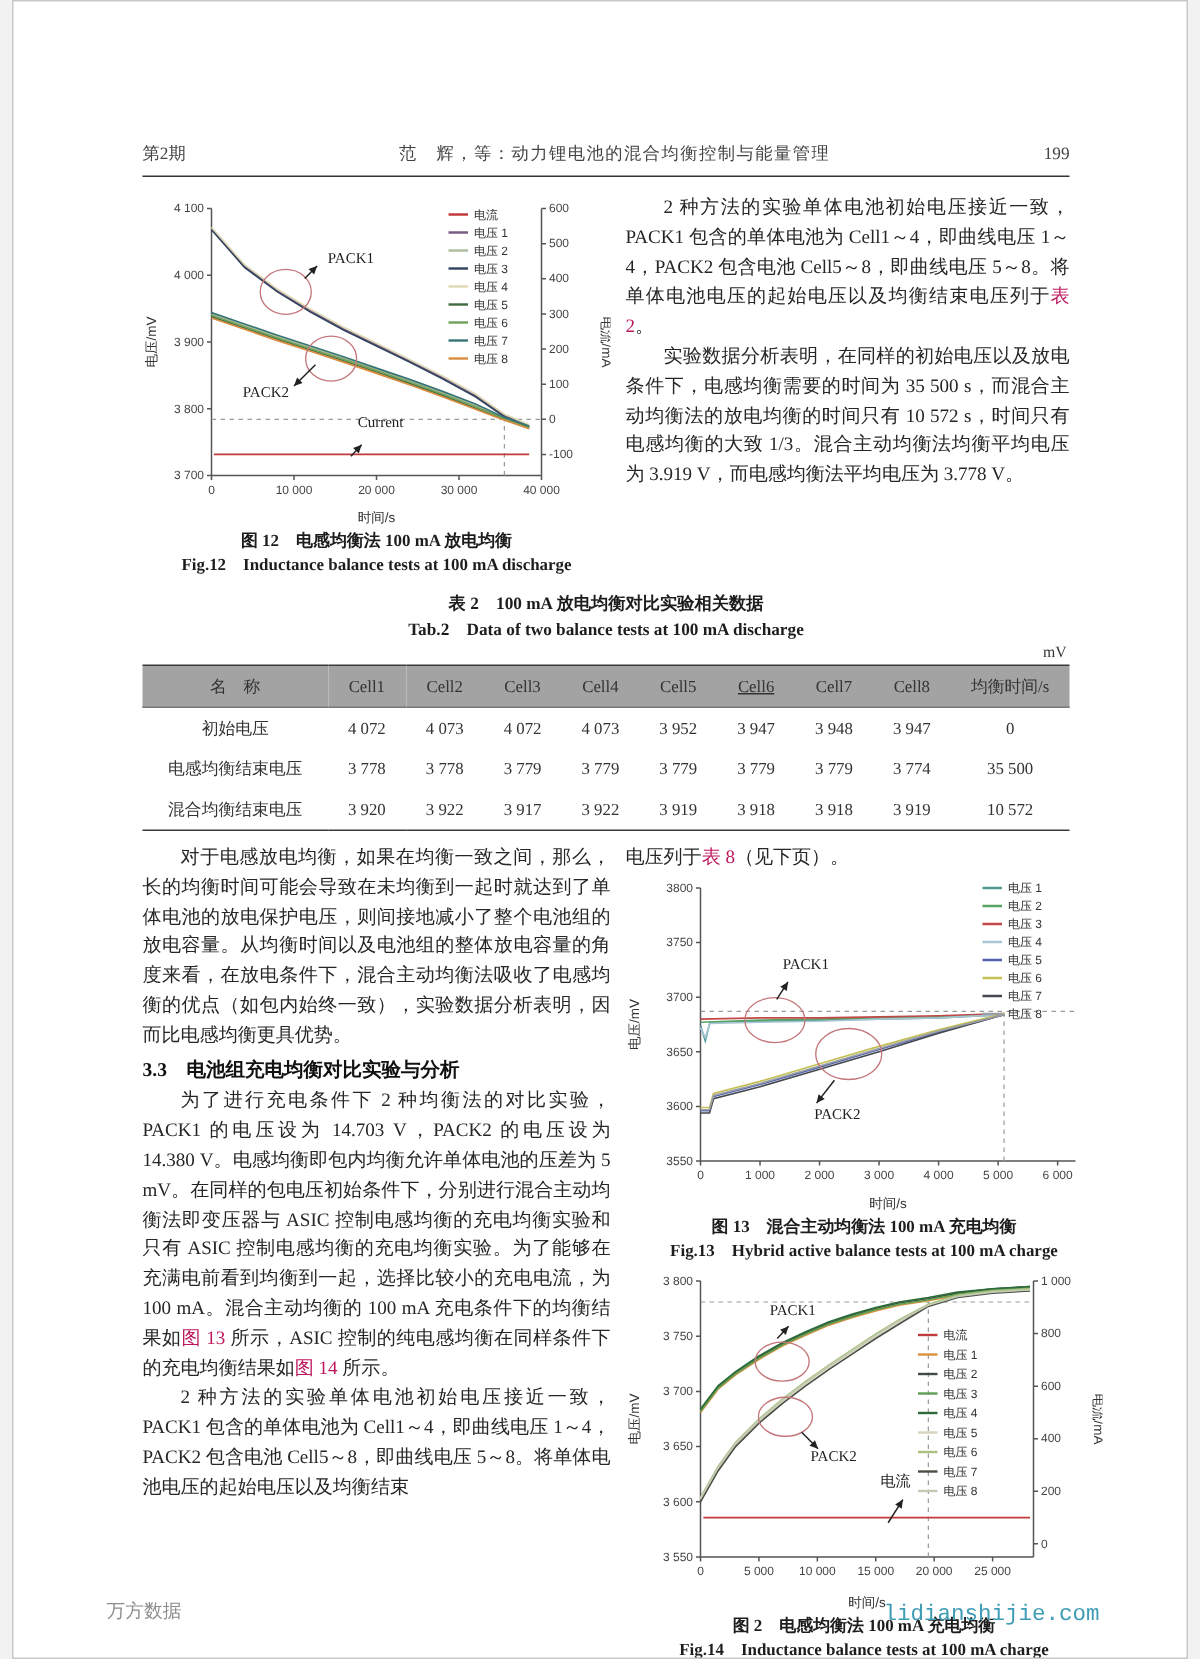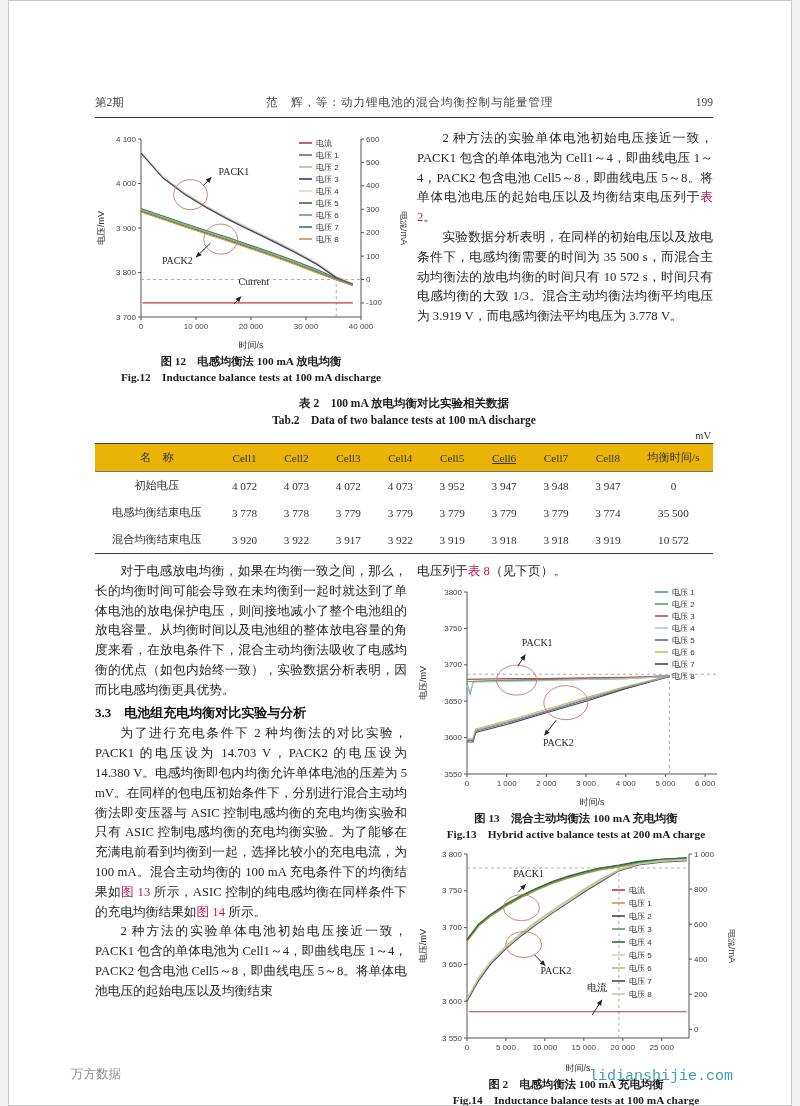--- a/index.html
+++ b/index.html
@@ -18,21 +18,21 @@
   .col{flex:1;}
   .para{margin:0;font-size:12.7px;line-height:19.8px;text-align:justify;color:#262626;}
   .indent{text-indent:2em;}
   .ref{color:#be185d;}
   .sec-head{margin:2px 0 2px 0;font-size:13px;font-weight:bold;color:#111;}
   .tablewrap{margin-top:10px;}
   .tbl-title-zh,.tbl-title-en{text-align:center;font-weight:bold;font-size:11.5px;line-height:17px;color:#1d1d1d;}
   .tbl-unit{text-align:right;font-size:10.5px;color:#333;line-height:14px;margin-right:2px;}
   table{width:100%;border-collapse:collapse;border-top:1.7px solid #3a3a3a;border-bottom:1.7px solid #3a3a3a;
         font-size:11.2px;color:#333;}
-  thead tr{background:#eab308;}
+  thead tr{background:#a3a3a3;}
   thead th{font-weight:normal;padding:6px 2px;border-bottom:1px solid #777;}
   tbody td{padding:6px 2px;text-align:center;}
   tbody td:first-child{text-align:center;}
   .bandC{margin-top:8px;}
   .leftcol{width:312px;flex:none;}
   .rightcol{width:318px;flex:none;}
   .ftr-left{position:absolute;left:62px;bottom:22px;font-size:12.5px;color:#8d8d8d;
             font-family:"Liberation Sans",sans-serif;}
   .ftr-right{position:absolute;right:58px;bottom:20px;font-size:15px;color:#3f9cb5;
              font-family:Liberation Mono, monospace;}
@@ -284,21 +284,21 @@
               <text x="255" y="60.8" class="leg">电压 5</text>
               <line x1="238" y1="70" x2="251" y2="70" stroke="#c5c055" stroke-width="1.6"></line>
               <text x="255" y="72.8" class="leg">电压 6</text>
               <line x1="238" y1="82" x2="251" y2="82" stroke="#44474f" stroke-width="1.6"></line>
               <text x="255" y="84.8" class="leg">电压 7</text>
               <line x1="238" y1="94" x2="251" y2="94" stroke="#9aa0a6" stroke-width="1.6"></line>
               <text x="255" y="96.8" class="leg">电压 8</text>
             </svg>
           <figcaption>
             <div class="cap-zh">图 13　混合主动均衡法 100 mA 充电均衡</div>
-            <div class="cap-en">Fig.13　Hybrid active balance tests at 200 mA charge</div>
+            <div class="cap-en">Fig.13　Hybrid active balance tests at 100 mA charge</div>
           </figcaption>
         </figure>
         <figure class="fig">
           <svg class="chart" viewBox="0 0 318 234" width="318" height="234">
               <line x1="50" y1="12" x2="50" y2="196" stroke="#555" stroke-width="1"></line>
               <line x1="50" y1="196" x2="272" y2="196" stroke="#555" stroke-width="1"></line>
               <line x1="272" y1="12" x2="272" y2="196" stroke="#555" stroke-width="1"></line>
               <line x1="50" y1="196" x2="50" y2="199" stroke="#555" stroke-width="1"></line>
               <text x="50" y="208" text-anchor="middle" class="tick">0</text>
               <line x1="88.94736842105263" y1="196" x2="88.94736842105263" y2="199" stroke="#555" stroke-width="1"></line>

